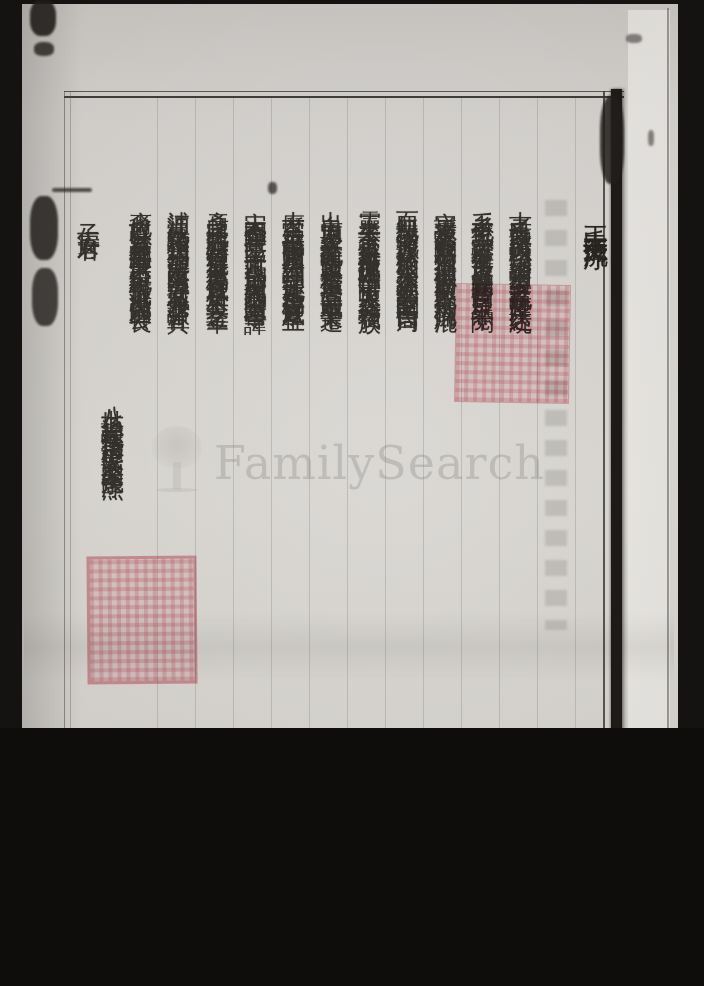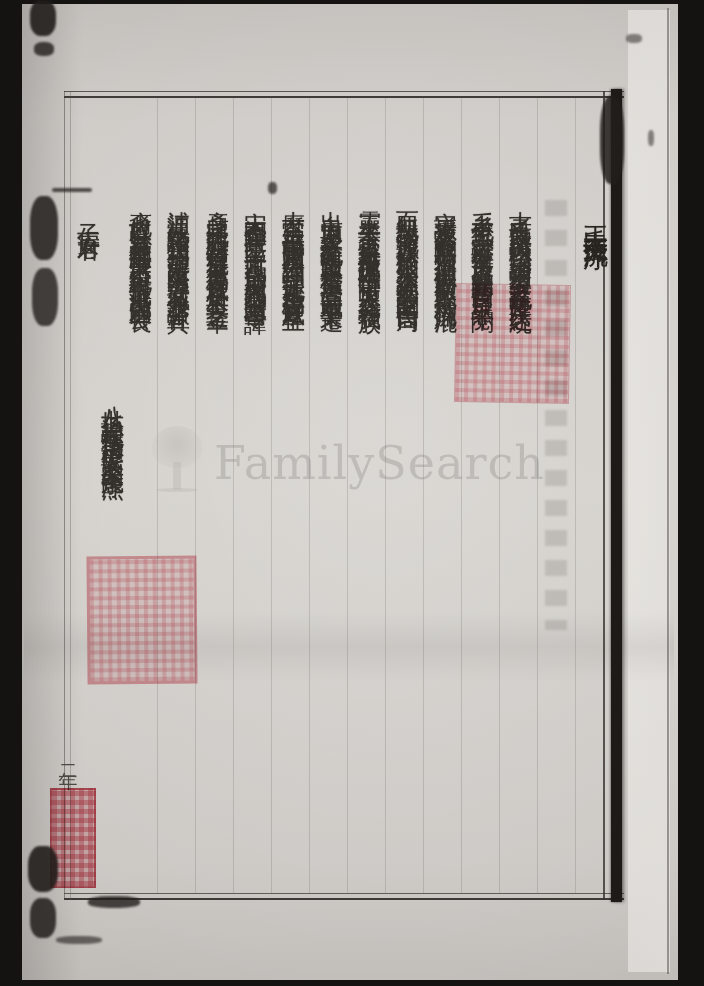--- a/index.html
+++ b/index.html
@@ -1,16 +1,16 @@
 <!DOCTYPE html>
 <html><head>
 <meta charset="utf-8">
 <style>
   html,body{margin:0;padding:0;background:#0e0d0c;}
-  #stage{position:relative;width:704px;height:986px;margin:0 auto;overflow:hidden;
+  #stage{position:relative;width:704px;height:728px;margin:0 auto;overflow:hidden;
          background:#141312;font-family:"DejaVu Serif",serif;}
   
   .scan{position:absolute;left:22px;top:4px;width:656px;height:976px;
         background:
           radial-gradient(ellipse 120% 90% at 55% 45%, rgba(255,255,255,0.20), rgba(0,0,0,0) 70%),
           linear-gradient(180deg,#c2bfbb 0%,#cdcac6 12%,#d2cfca 50%,#cbc8c4 88%,#c0bdb9 100%);
   }
   .scan-shade-left{position:absolute;left:22px;top:4px;width:60px;height:976px;
         background:linear-gradient(90deg,rgba(90,88,85,0.25),rgba(0,0,0,0));}
   .page-edge-strip{position:absolute;left:628px;top:10px;width:42px;height:962px;

